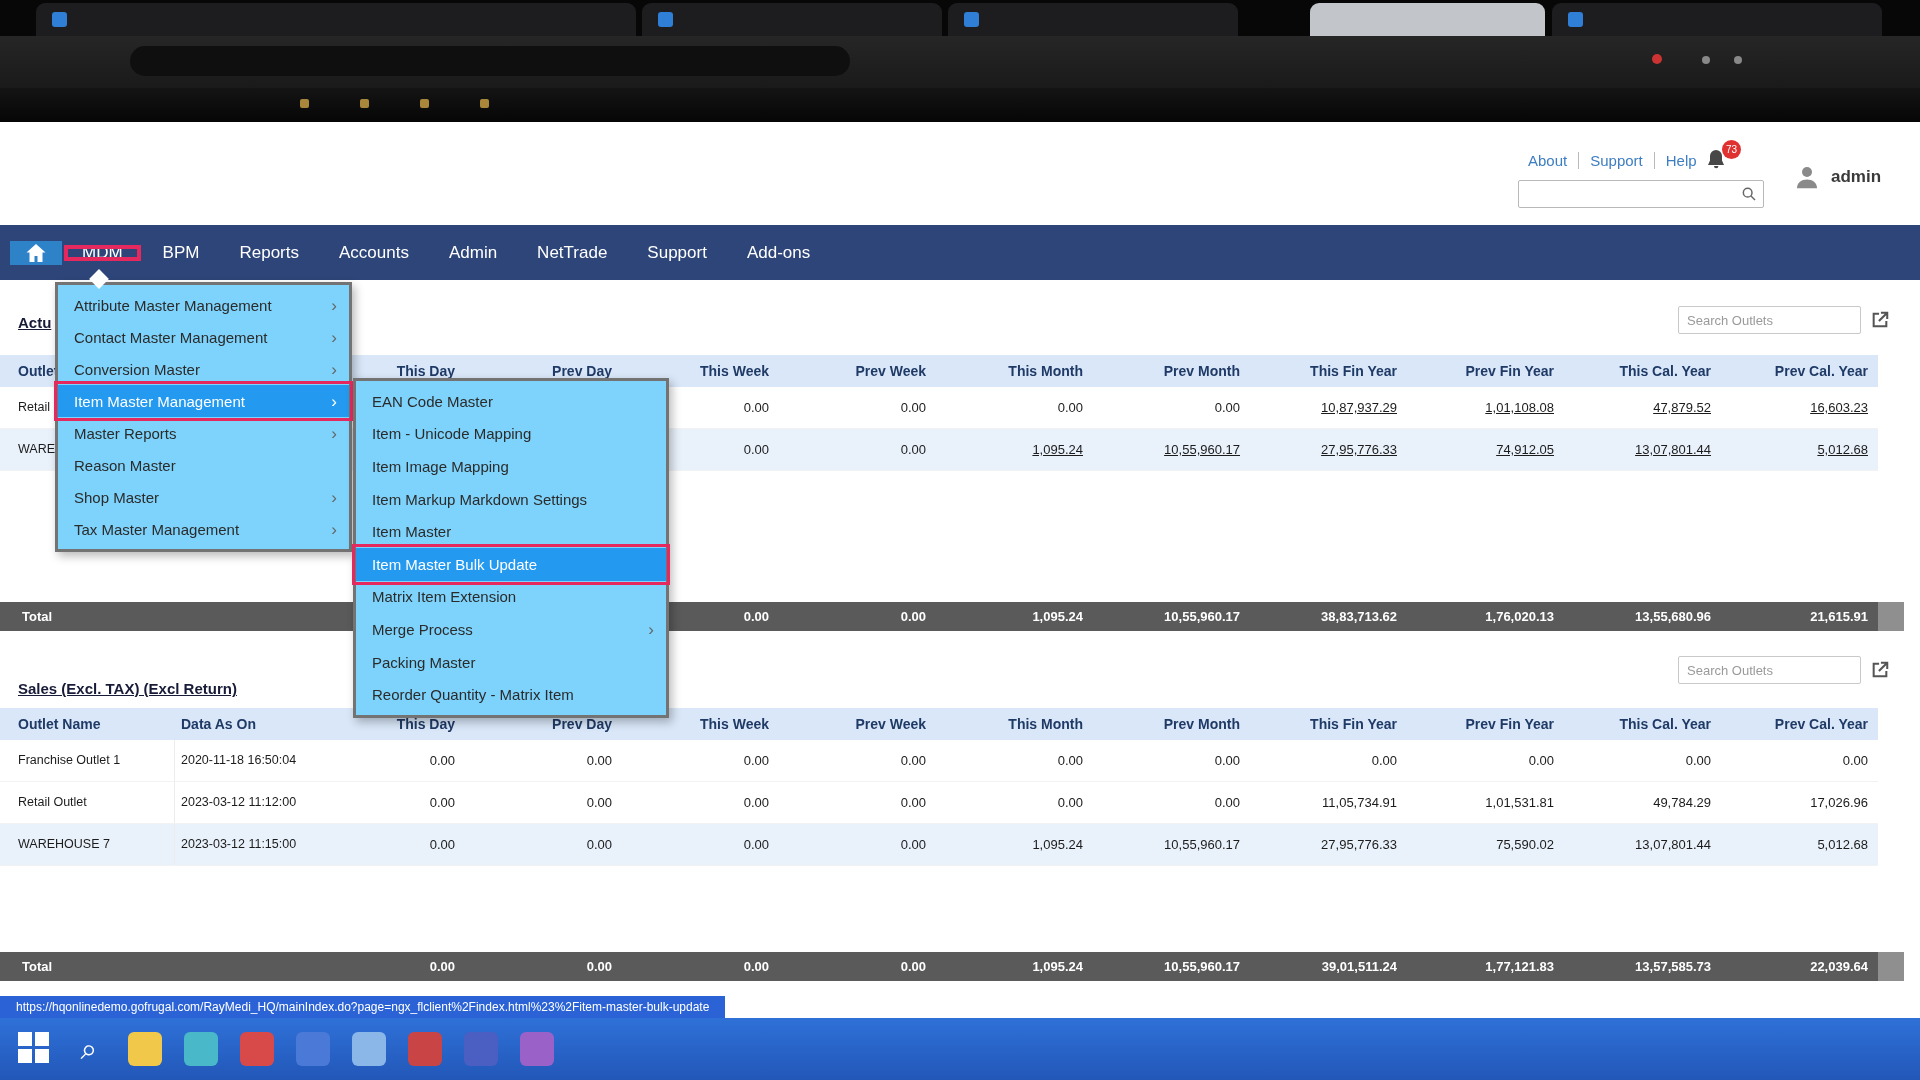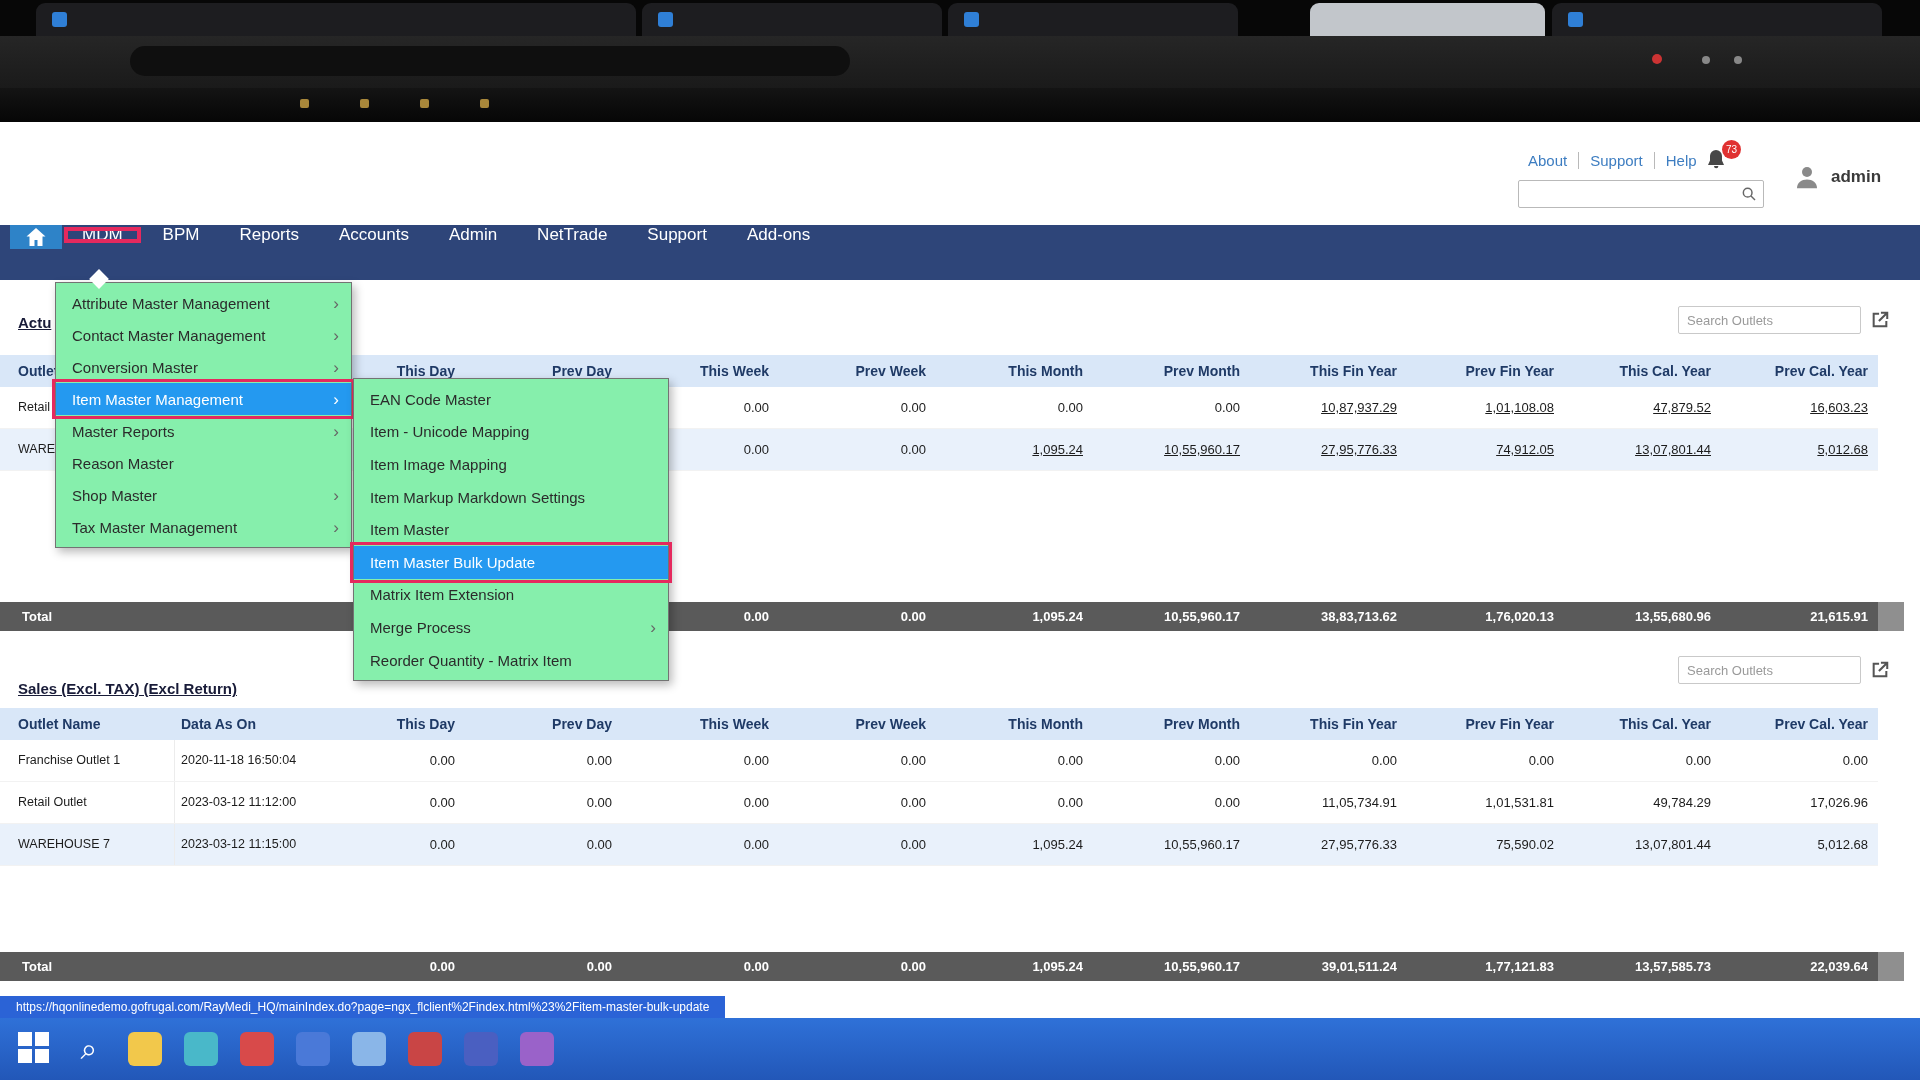--- a/index.html
+++ b/index.html
@@ -34,28 +34,28 @@
   .badge{position:absolute;left:1722px;top:18px;min-width:19px;height:19px;border-radius:10px;background:#e03131;
     color:#fff;font-size:10px;font-weight:normal;display:flex;align-items:center;justify-content:center;padding:0 4px}
   .hsearch{position:absolute;left:1518px;top:58px;width:246px;height:28px}
   .hsearch input{width:100%;height:100%;border:1px solid #b9b9b9;border-radius:2px;padding:0 30px 0 8px;font-size:13px;
     font-family:"Liberation Sans",sans-serif;color:#333}
   .hsearch svg{position:absolute;right:7px;top:6px}
   .userbox{position:absolute;left:1792px;top:40px;display:flex;align-items:center;gap:9px}
   .username{font-size:17px;font-weight:bold;color:#3a3a3a}
 
   
-  .nav{position:absolute;top:225px;left:0;width:1920px;height:55px;background:var(--nav-bg,#2e4579);display:flex;align-items:flex-start}
+  .nav{position:absolute;top:225px;left:0;width:1920px;height:55px;background:var(--nav-bg,#2e4579);display:flex;align-items:center}
   .nav-home{width:52px;margin-left:10px;background:var(--home-bg,#2e83c8);display:flex;align-items:center;justify-content:center;cursor:pointer}
   .nav-item{display:flex;align-items:center;padding:0 20px;color:#fff;font-size:17px;cursor:pointer;white-space:nowrap}
   .nav-item.annotated{outline:4px solid var(--annotation,#e5295e);outline-offset:-6px}
   .menu-caret{position:absolute;left:92px;top:272px;width:14px;height:14px;background:#fff;transform:rotate(45deg);z-index:45}
 
   
-  .menu{position:absolute;background:#86efac;border:1px solid #737373;box-shadow:3px 4px 9px rgba(0,0,0,.28);padding:4px 0;z-index:40}
+  .menu{position:absolute;background:#7dd3fc;border:3px solid #737373;box-shadow:3px 4px 9px rgba(0,0,0,.28);padding:4px 0;z-index:40}
   .menu1{left:55px;top:282px;width:297px}
   .submenu{left:353px;top:378px;width:316px}
   .menu-item{height:32px;display:flex;align-items:center;justify-content:space-between;padding:0 12px 0 16px;
     font-size:15px;color:#2b2b2b;cursor:pointer;white-space:nowrap}
   .submenu .menu-item{height:32.6px}
   .menu-item .mi-arrow{color:#666;font-size:17px;line-height:1}
   .menu-item.hl{background:var(--highlight-blue,#2499f0);color:#fff}
   .menu-item.hl .mi-arrow{color:#fff}
   .menu-item.annotated{outline:3px solid var(--annotation,#e5295e);outline-offset:1px;position:relative;z-index:2}
 
@@ -387,20 +387,23 @@
         <span class="mi-label">Item Master Bulk Update</span>
       </div>
       <div class="menu-item">
         <span class="mi-label">Matrix Item Extension</span>
       </div>
       <div class="menu-item">
         <span class="mi-label">Merge Process</span>
         <span class="mi-arrow">›</span>
       </div>
       <div class="menu-item">
+        <span class="mi-label">Packing Master</span>
+      </div>
+      <div class="menu-item">
         <span class="mi-label">Reorder Quantity - Matrix Item</span>
       </div>
     </div>
 
   <div class="status-bar">https://hqonlinedemo.gofrugal.com/RayMedi_HQ/mainIndex.do?page=ngx_flclient%2Findex.html%23%2Fitem-master-bulk-update</div>
   <div class="taskbar">
     <div style="display:flex;align-items:center;gap:22px">
         <div class="tb-icon start">
           <span class="q"></span>
           <span class="q"></span>

